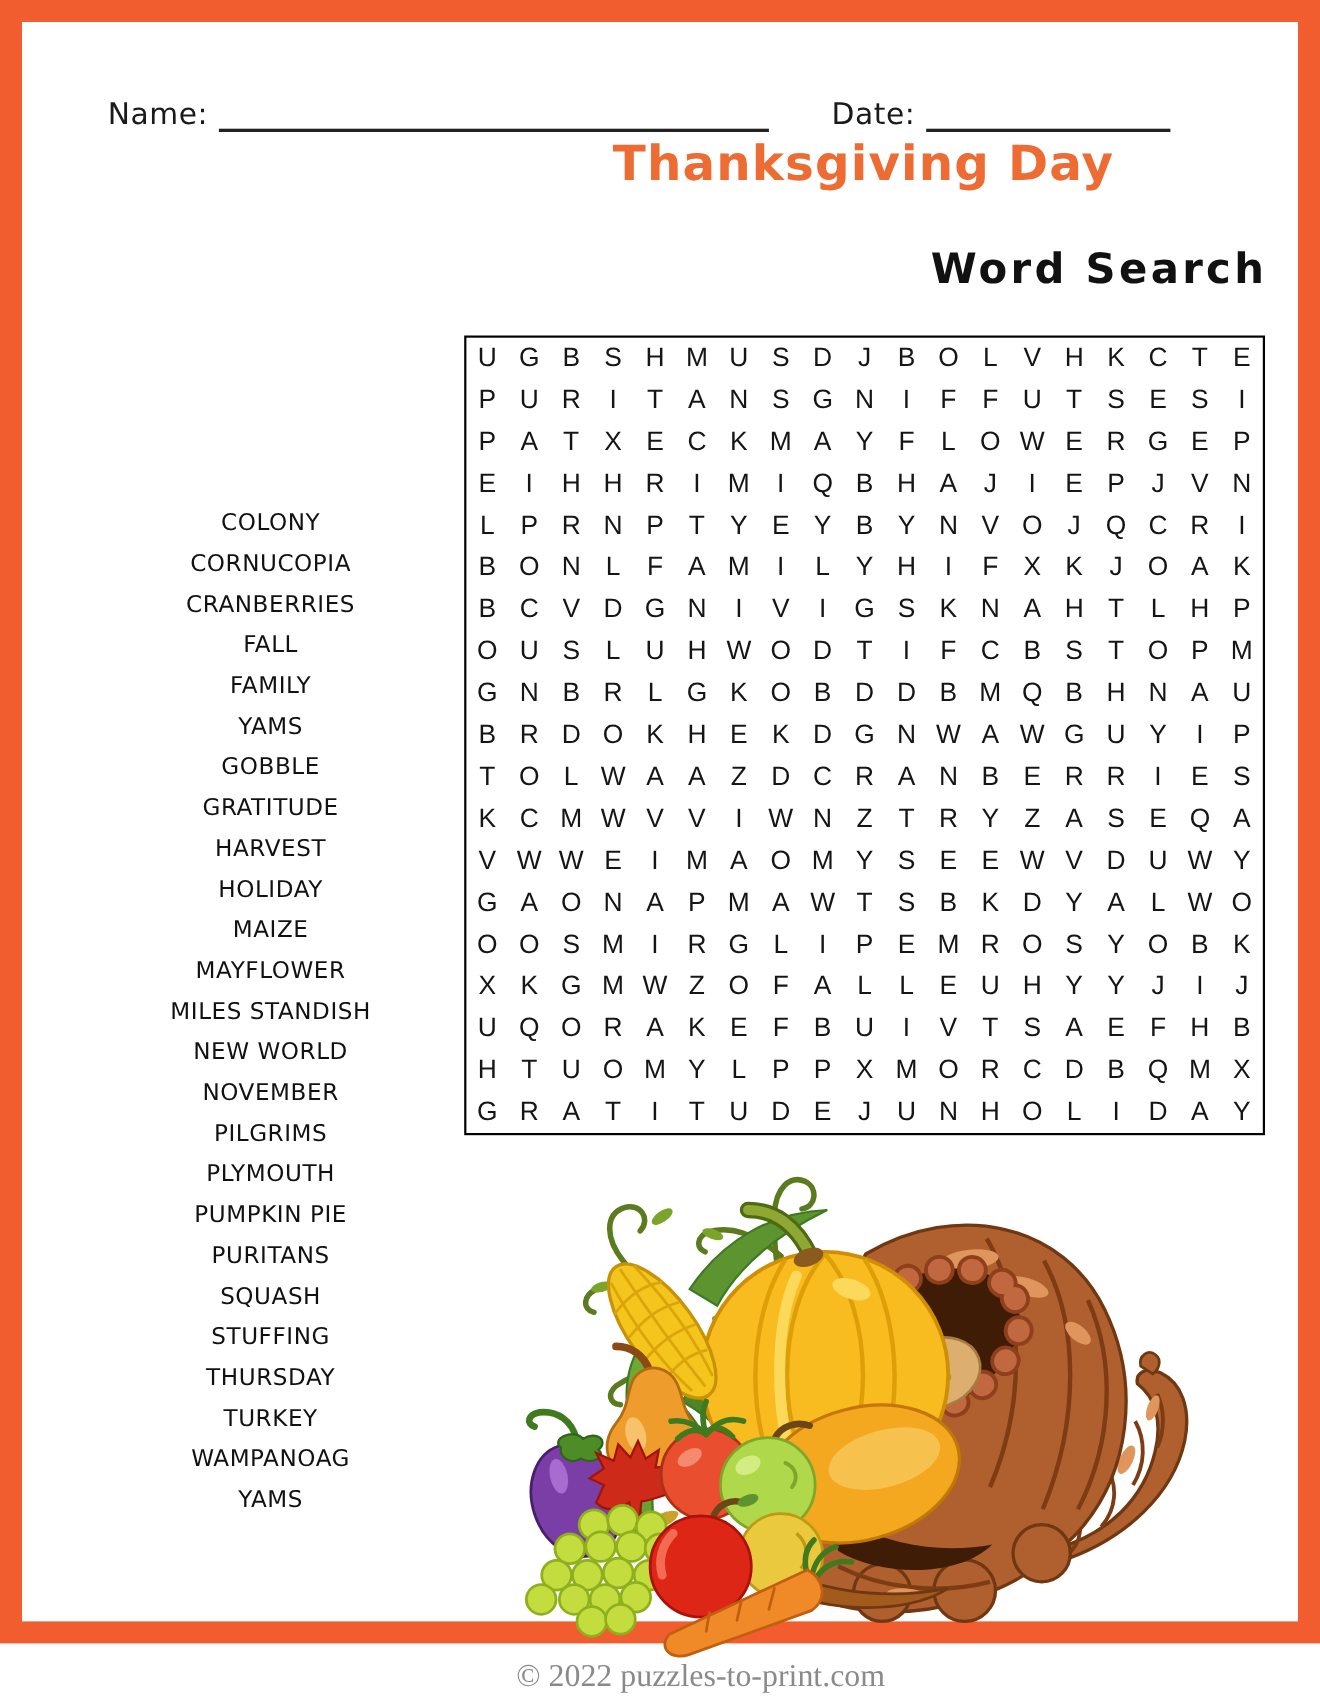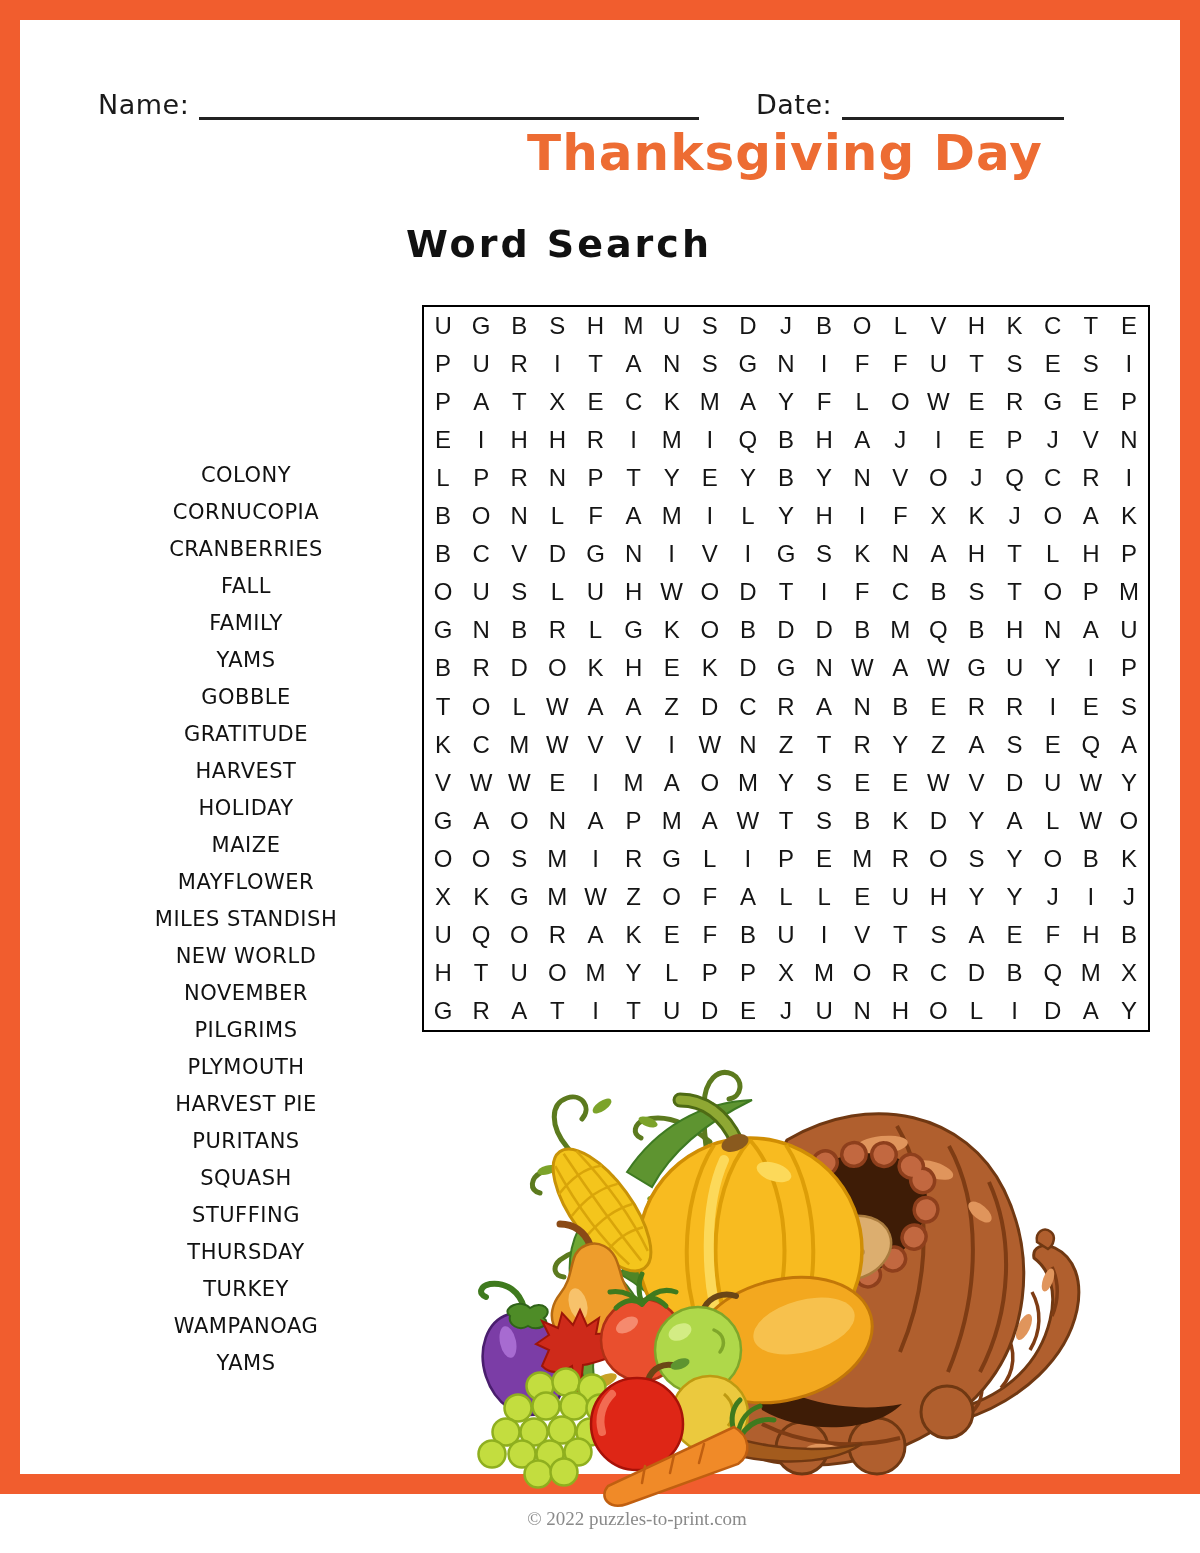--- a/index.html
+++ b/index.html
@@ -22,26 +22,26 @@
   .fill-label { font-size:27px; color:#1a1a1a; letter-spacing:0.5px; }
   .blank { border-bottom:3px solid #222; height:34px; margin-left:10px; }
   .name-group { left:58px; }
   .date-group { left:716px; }
   .name-blank { width:500px; }
   .date-blank { width:222px; }
 
   
   .title {
     position:absolute; left:378px; top:84px; width:734px;
-    text-align:center; font-size:50px; font-weight:bold;
+    text-align:center; font-size:44px; font-weight:bold;
     color:#ED6C33; letter-spacing:1px;
   }
   .subtitle {
-    position:absolute; left:366px; top:182px; width:734px;
-    text-align:left; font-size:38px; font-weight:600;
+    position:absolute; left:378px; top:182px; width:734px;
+    text-align:right; font-size:38px; font-weight:600;
     color:#111; letter-spacing:3px;
   }
 
   
   .directions {
     position:absolute; left:58px; top:106px; width:257px; height:277px;
     border:2px dashed #333;
     padding:16px 6px;
     text-align:center;
     font-size:21.5px; line-height:1.36; color:#111;
@@ -73,21 +73,21 @@
   }
 
   
   .illustration { position:absolute; left:412px; top:1002px; width:640px; height:470px; }
 
   
   .copyright {
     position:absolute; left:382px; top:1468px; width:430px;
     text-align:center;
     font-family:"Liberation Serif", serif;
-    font-size:19px; color:#8a8a8a;
+    font-size:29px; color:#8a8a8a;
   }
 </style>
 </head>
 <body>
 
 <div class="frame">
 <div class="inner">
 
   <div class="fill-row name-group" style="left:58px;">
     <span class="fill-label">Name:</span>
@@ -477,21 +477,21 @@
         <div class="word">GRATITUDE</div>
         <div class="word">HARVEST</div>
         <div class="word">HOLIDAY</div>
         <div class="word">MAIZE</div>
         <div class="word">MAYFLOWER</div>
         <div class="word">MILES STANDISH</div>
         <div class="word">NEW WORLD</div>
         <div class="word">NOVEMBER</div>
         <div class="word">PILGRIMS</div>
         <div class="word">PLYMOUTH</div>
-        <div class="word">HARVEST PIE</div>
+        <div class="word">PUMPKIN PIE</div>
         <div class="word">PURITANS</div>
         <div class="word">SQUASH</div>
         <div class="word">STUFFING</div>
         <div class="word">THURSDAY</div>
         <div class="word">TURKEY</div>
         <div class="word">WAMPANOAG</div>
         <div class="word">YAMS</div>
       </div>
 
   <div class="illustration">

